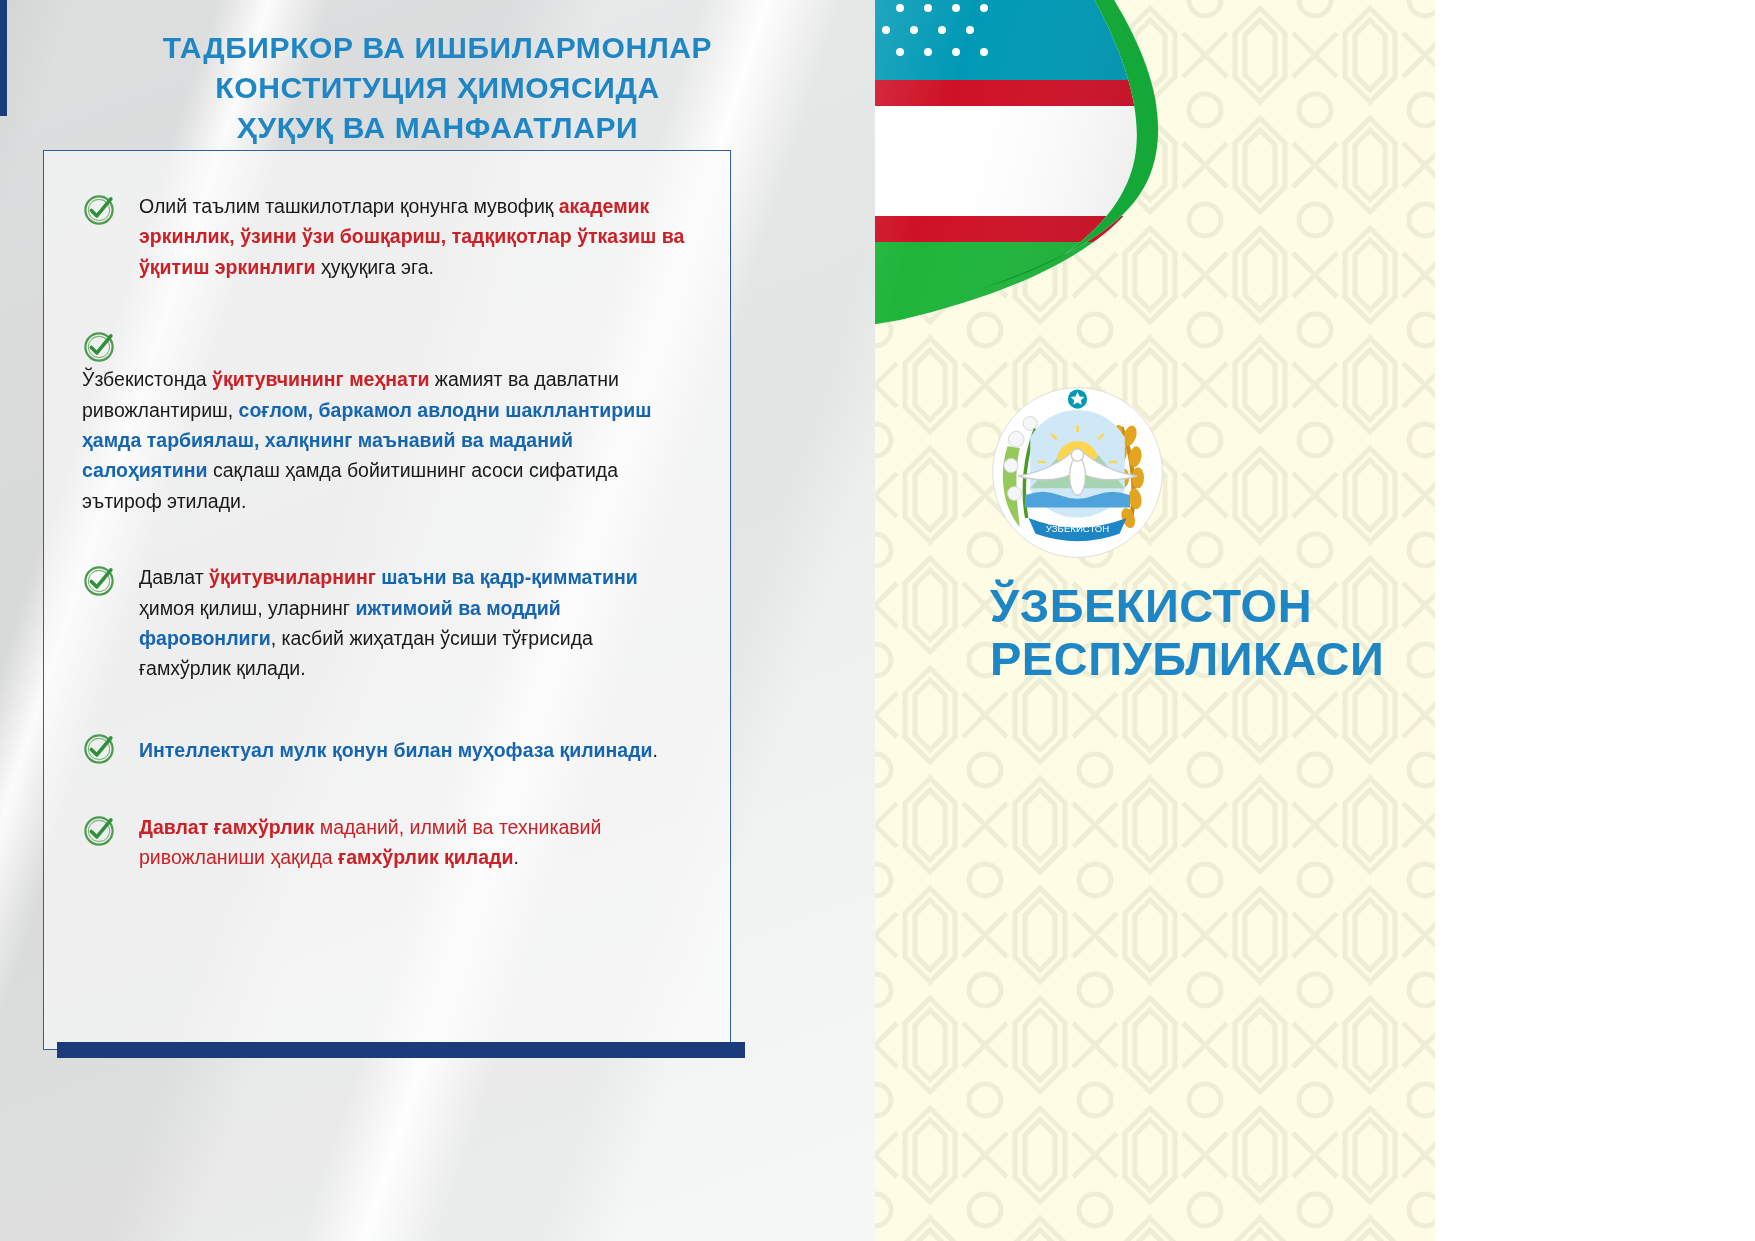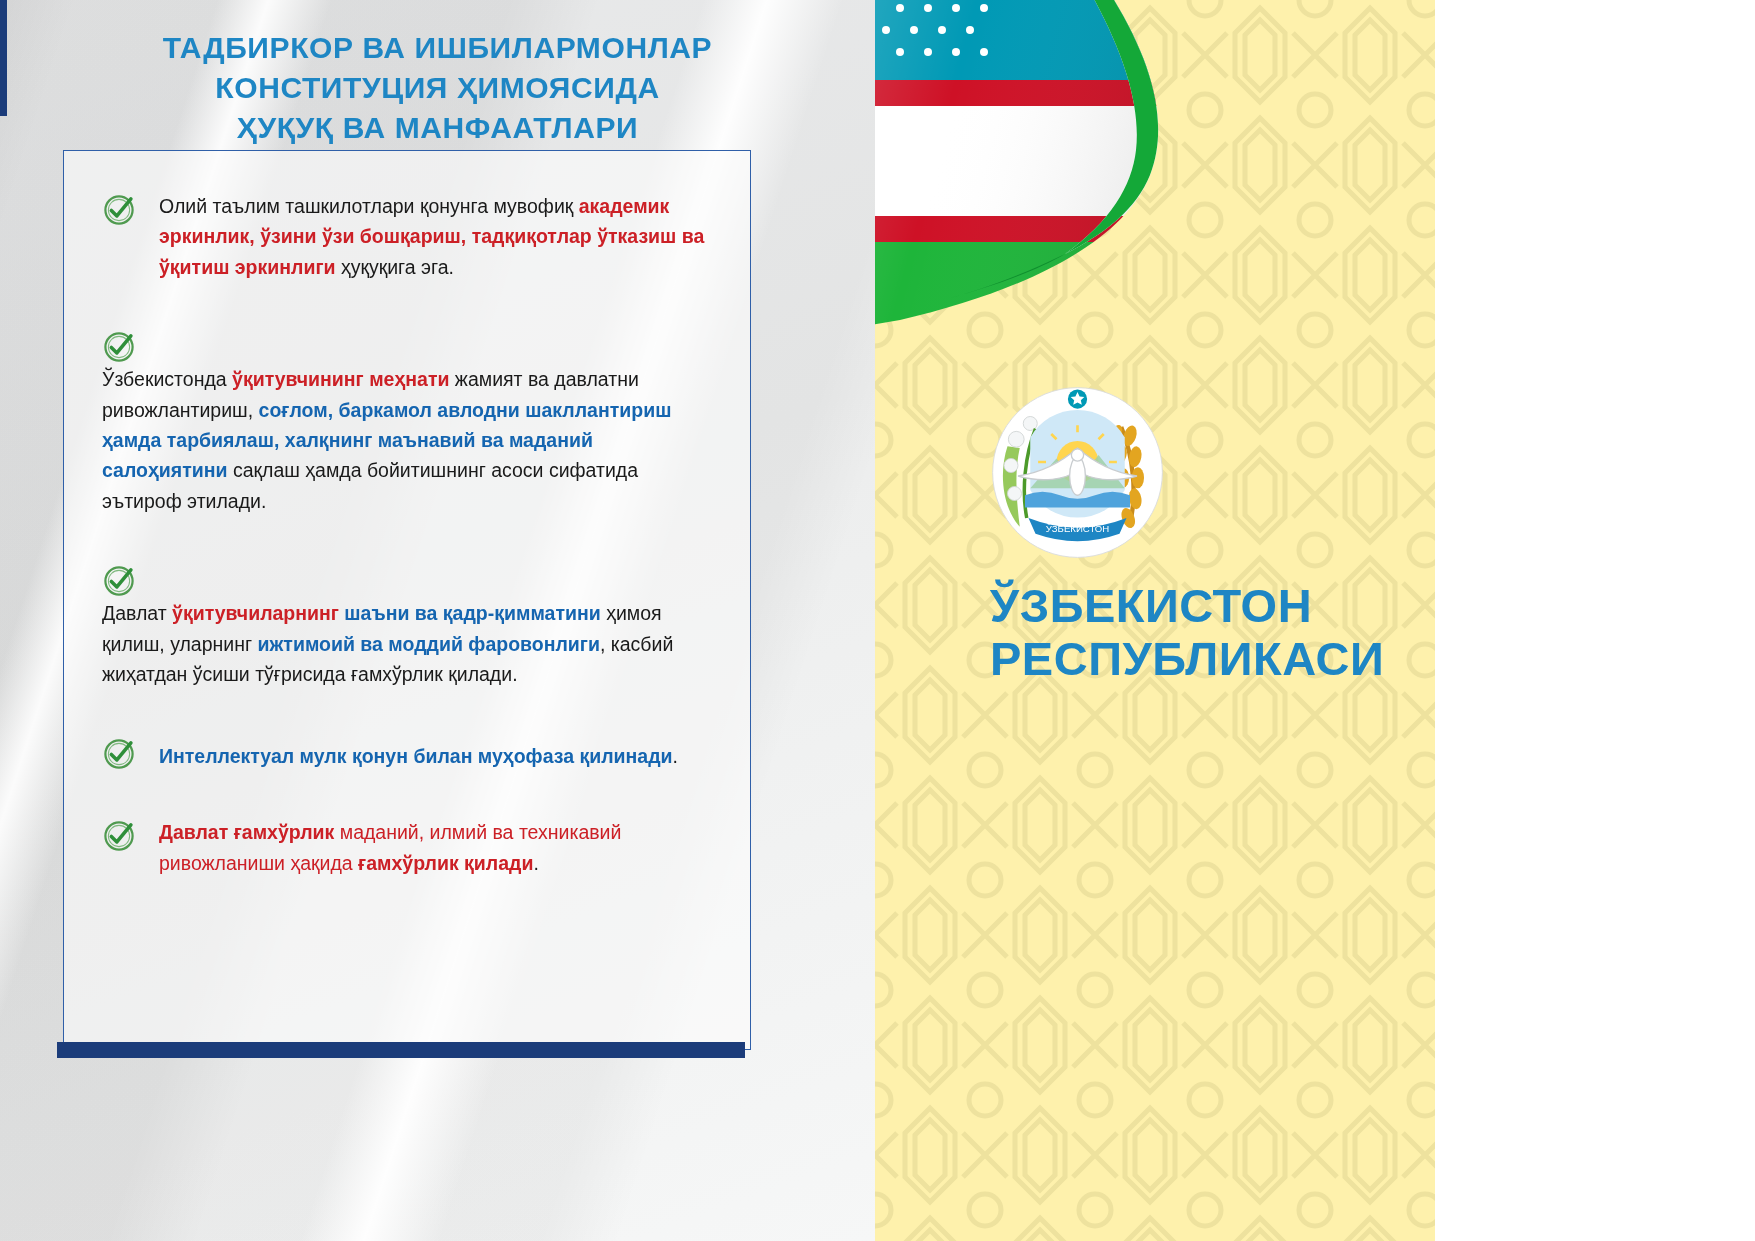--- a/index.html
+++ b/index.html
@@ -28,21 +28,21 @@
   .headline{
     position:absolute;left:70px;top:28px;width:735px;
     text-align:center;
     color:#1e86c4;
     font-size:30px;font-weight:bold;line-height:1.33;
     letter-spacing:.6px;
   }
   .headline .hl-line{display:block;}
 
   .card{
-    position:absolute;left:63px;top:150px;width:688px;height:900px;
+    position:absolute;left:43px;top:150px;width:688px;height:900px;
     background:rgba(252,252,252,0.62);
     border:1px solid #2f5fa8;
     box-sizing:border-box;
   }
   .card-footer{
     position:absolute;left:57px;top:1042px;width:688px;height:16px;
     background:#1b3c7a;
   }
 
   .bullets{position:absolute;left:0;top:0;width:688px;}
@@ -59,21 +59,21 @@
     font-size:19.5px;line-height:1.56;color:#1a1a1a;
     font-family:"Liberation Sans", sans-serif;
   }
   .r{color:#cc2026;font-weight:bold;}
   .b{color:#1565b0;font-weight:bold;}
   .n{color:#1a1a1a;font-weight:normal;}
 
   
   .right-panel{
     position:absolute;left:875px;top:0;width:880px;height:1241px;
-    background:#fde047;overflow:hidden;
+    background:#fef9c3;overflow:hidden;
   }
   .pattern{
     position:absolute;left:0;top:0;width:880px;height:1241px;opacity:.55;
   }
   .flag-wrap{
     position:absolute;left:-95px;top:-10px;width:560px;height:420px;
   }
   .emblem{
     position:absolute;left:115px;top:385px;width:175px;height:175px;
   }
@@ -114,21 +114,21 @@
             <div class="bullet-text"><span class="n">Олий таълим ташкилотлари қонунга мувофиқ </span><span class="r">академик эркинлик, ўзини ўзи бошқариш, тадқиқотлар ўтказиш ва ўқитиш эркинлиги</span><span class="n"> ҳуқуқига эга.</span></div>
           </div>
           <div class="bullet" style="margin-top: 46px; flex-direction: column;">
             <span class="check-icon"><svg viewBox="0 0 40 40" width="34" height="34">
                 <circle cx="20" cy="20" r="16" fill="none" stroke="#4f9a4f" stroke-width="2.6"></circle>
                 <circle cx="20" cy="20" r="12.5" fill="none" stroke="#7fb97f" stroke-width="1.2"></circle>
                 <path d="M11 20.5 L17.5 27 L34 7" fill="none" stroke="#2f8f3a" stroke-width="4.2" stroke-linecap="round" stroke-linejoin="round"></path>
               </svg></span>
             <div class="bullet-text"><span class="n">Ўзбекистонда </span><span class="r">ўқитувчининг меҳнати</span><span class="n"> жамият ва давлатни ривожлантириш, </span><span class="b">соғлом, баркамол авлодни шакллантириш ҳамда тарбиялаш, халқнинг маънавий ва маданий салоҳиятини</span><span class="n"> сақлаш ҳамда бойитишнинг асоси сифатида эътироф этилади.</span></div>
           </div>
-          <div class="bullet" style="margin-top: 46px; flex-direction: column;">
+          <div class="bullet" style="margin-top: 46px;">
             <span class="check-icon"><svg viewBox="0 0 40 40" width="34" height="34">
                 <circle cx="20" cy="20" r="16" fill="none" stroke="#4f9a4f" stroke-width="2.6"></circle>
                 <circle cx="20" cy="20" r="12.5" fill="none" stroke="#7fb97f" stroke-width="1.2"></circle>
                 <path d="M11 20.5 L17.5 27 L34 7" fill="none" stroke="#2f8f3a" stroke-width="4.2" stroke-linecap="round" stroke-linejoin="round"></path>
               </svg></span>
             <div class="bullet-text"><span class="n">Давлат </span><span class="r">ўқитувчиларнинг</span><span class="b"> шаъни ва қадр-қимматини</span><span class="n"> ҳимоя қилиш, уларнинг </span><span class="b">ижтимоий ва моддий фаровонлиги</span><span class="n">, касбий жиҳатдан ўсиши тўғрисида ғамхўрлик қилади.</span></div>
           </div>
           <div class="bullet" style="margin-top: 46px; align-items: flex-end;">
             <span class="check-icon"><svg viewBox="0 0 40 40" width="34" height="34">
                 <circle cx="20" cy="20" r="16" fill="none" stroke="#4f9a4f" stroke-width="2.6"></circle>

